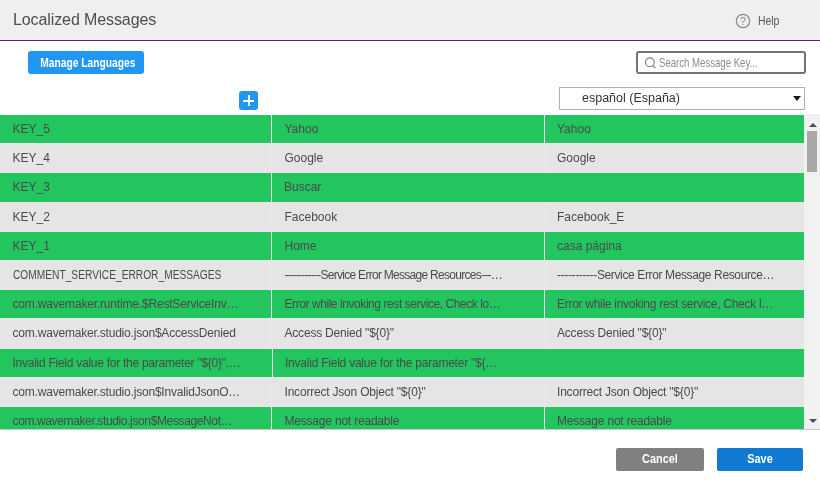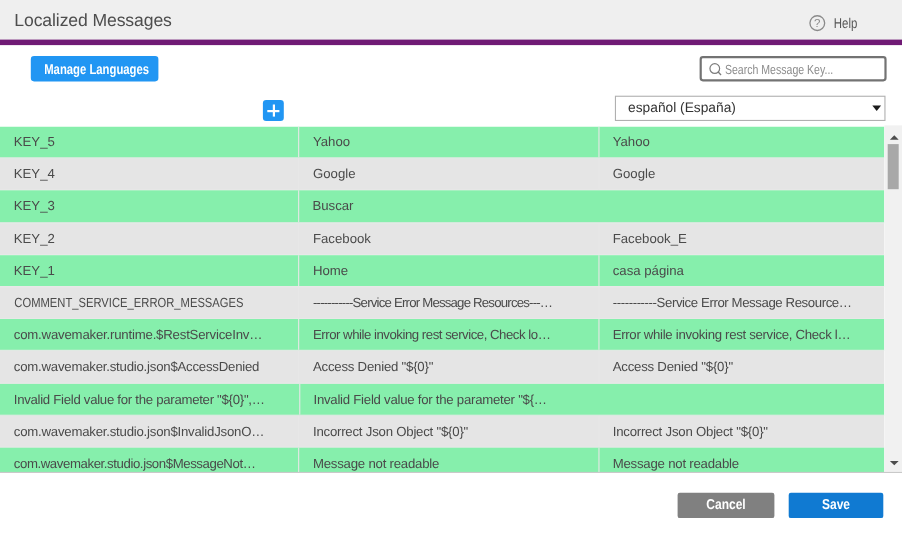--- a/index.html
+++ b/index.html
@@ -1,46 +1,46 @@
 <!DOCTYPE html>
 <html><head>
 <meta charset="utf-8">
 <style>
 * { margin:0; padding:0; box-sizing:border-box; }
 html,body { width:820px; height:487px; background:#fff; font-family:"Liberation Sans",sans-serif; overflow:hidden; }
 #page { position:relative; width:820px; height:487px; }
 
 
-#titlebar { position:absolute; left:0; top:0; width:820px; height:41px; background:#efefef; border-bottom:5px solid #701a75; }
+#titlebar { position:absolute; left:0; top:0; width:820px; height:41px; background:#efefef; border-bottom:1px solid #701a75; }
 #title { position:absolute; left:13px; top:0; line-height:40px; font-size:16px; letter-spacing:-0.1px; color:#4d4d4d; }
 #help { position:absolute; left:735px; top:0; height:41px; display:flex; align-items:center; color:#565656; font-size:13px; }
 #help svg { margin-right:7px; }
 #help span { display:inline-block; transform:scaleX(0.8); transform-origin:0 50%; }
 
 
 #btn-ml { position:absolute; left:28px; top:51px; width:116px; height:23px; background:#2196f3; border-radius:3px; color:#fff; font-size:13px; font-weight:bold; line-height:23px; }
 #btn-ml span { display:inline-block; width:116px; text-align:center; white-space:nowrap; transform:scaleX(0.79); transform-origin:50% 50%; }
 #search { position:absolute; left:636px; top:51px; width:170px; height:23px; border:2px solid #737373; border-radius:3px; background:#fff; display:flex; align-items:center; }
 #search svg { margin-left:6px; }
 #search span { margin-left:1px; color:#8c8c8c; font-size:12px; transform:scaleX(0.8); transform-origin:0 50%; }
 
 
 #thead { position:absolute; left:0; top:83.5px; width:820px; height:30.8px; background:#d7e6f1; }
 .th { position:absolute; top:0; height:31px; line-height:29px; font-size:13px; color:#444; }
 #th1 { left:0; width:272px; border-right:1px solid #c9d6e1; padding-left:12.5px; }
 #th2 { left:272px; width:273px; border-right:1px solid #c9d6e1; padding-left:12.5px; }
 #plusbtn { position:absolute; left:239px; top:91px; width:19px; height:19px; background:#2196f3; border-radius:3px; }
 #plusbtn .h { position:absolute; left:4px; top:8.5px; width:11px; height:2px; background:#fff; }
 #plusbtn .v { position:absolute; left:8.5px; top:4px; width:2px; height:11px; background:#fff; }
-#select { position:absolute; left:559px; top:87px; width:246px; height:23px; background:#fff; border:1px solid #b0b0b0; font-size:12.5px; color:#333; line-height:21px; padding-left:11px; }
+#select { position:absolute; left:559px; top:87px; width:246px; height:23px; background:#fff; border:1px solid #b0b0b0; font-size:12.5px; color:#333; line-height:21px; padding-left:22px; }
 #select .caret { position:absolute; right:3.5px; top:7.8px; width:0; height:0; border-left:4px solid transparent; border-right:4px solid transparent; border-top:5px solid #1b1b1b; }
 
 
 #tbody { position:absolute; left:0; top:115px; width:804px; height:314px; overflow:hidden; }
-.tr { height:29.2px; border-bottom:1px solid #e8e8e8; display:flex; background:#86efac; }
+.tr { height:29.2px; border-bottom:1px solid #e8e8e8; display:flex; background:#22c55e; }
 .tr.alt { background:#e5e5e5; }
 .td { height:100%; line-height:28.2px; font-size:12px; color:#4a4a4a; white-space:nowrap; overflow:hidden; }
 .td.c1 { width:272px; border-right:1px solid #e7e7e7; padding-left:12.5px; }
 .td.c2 { width:273px; border-right:1px solid #e7e7e7; padding-left:12.5px; }
 .td.c3 { flex:1; padding-left:12px; }
 
 
 #sbar { position:absolute; left:804px; top:114.3px; width:16px; height:314.7px; background:#f1f1f1; }
 #sbar .thumb { position:absolute; left:3px; top:17px; width:10px; height:41px; background:#a8a8a8; }
 #sbar .up { position:absolute; left:4.5px; top:9px; width:0; height:0; border-left:4px solid transparent; border-right:4px solid transparent; border-bottom:4px solid #4d4d4d; }

